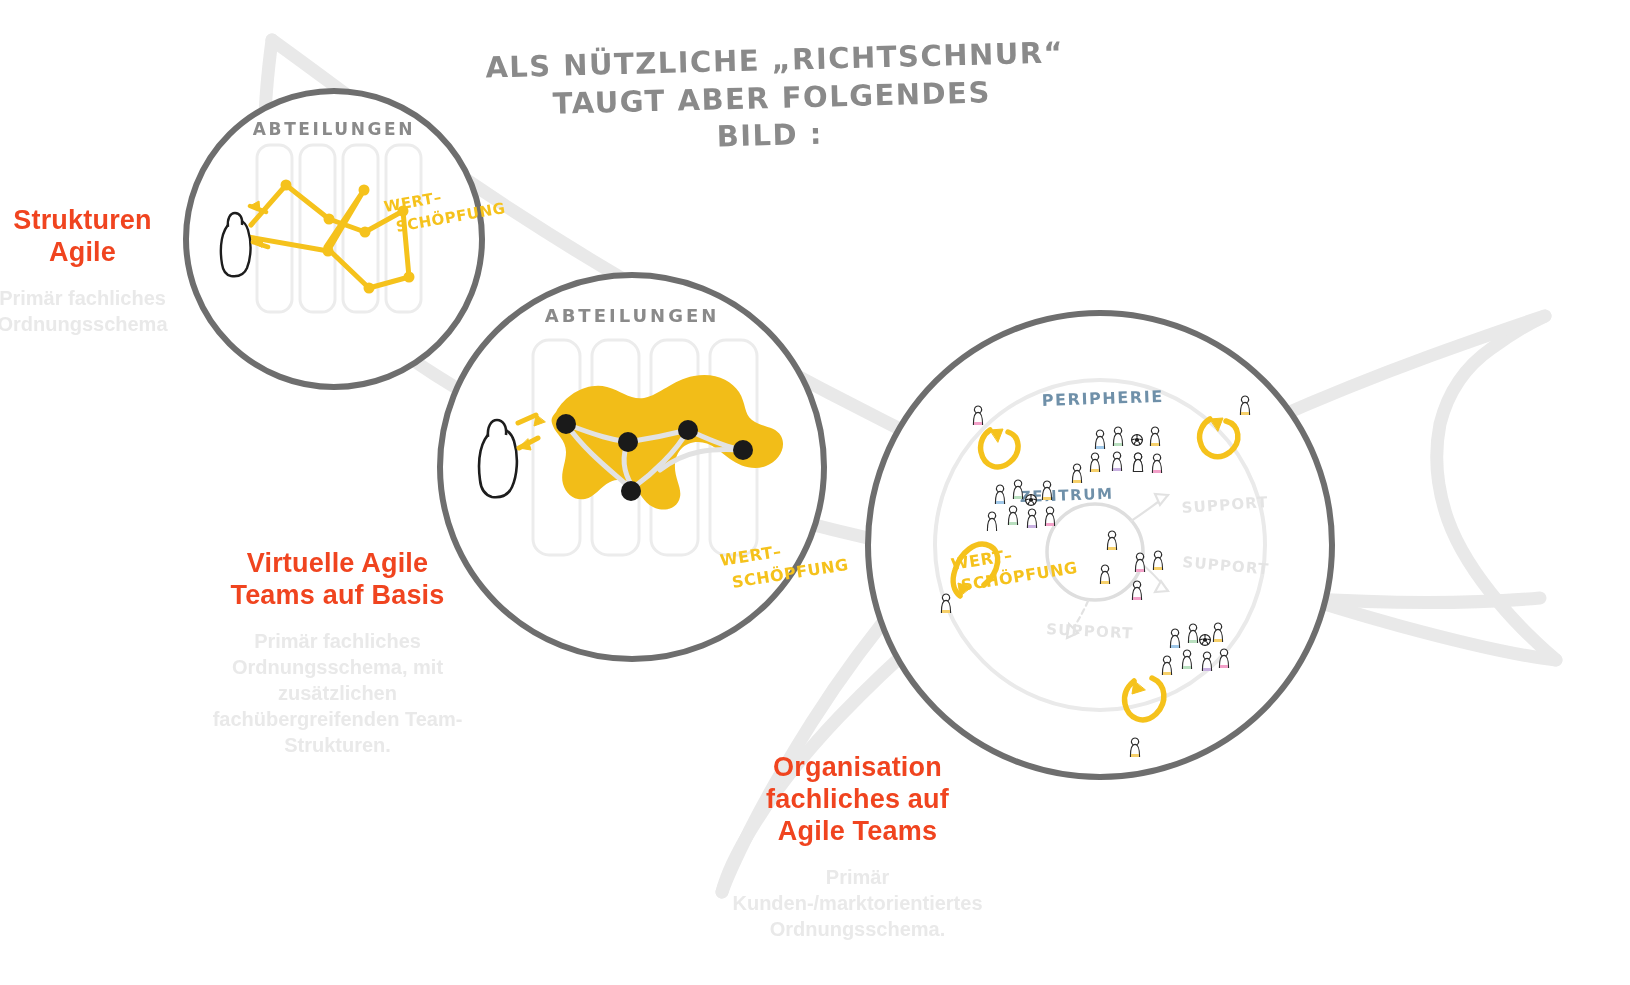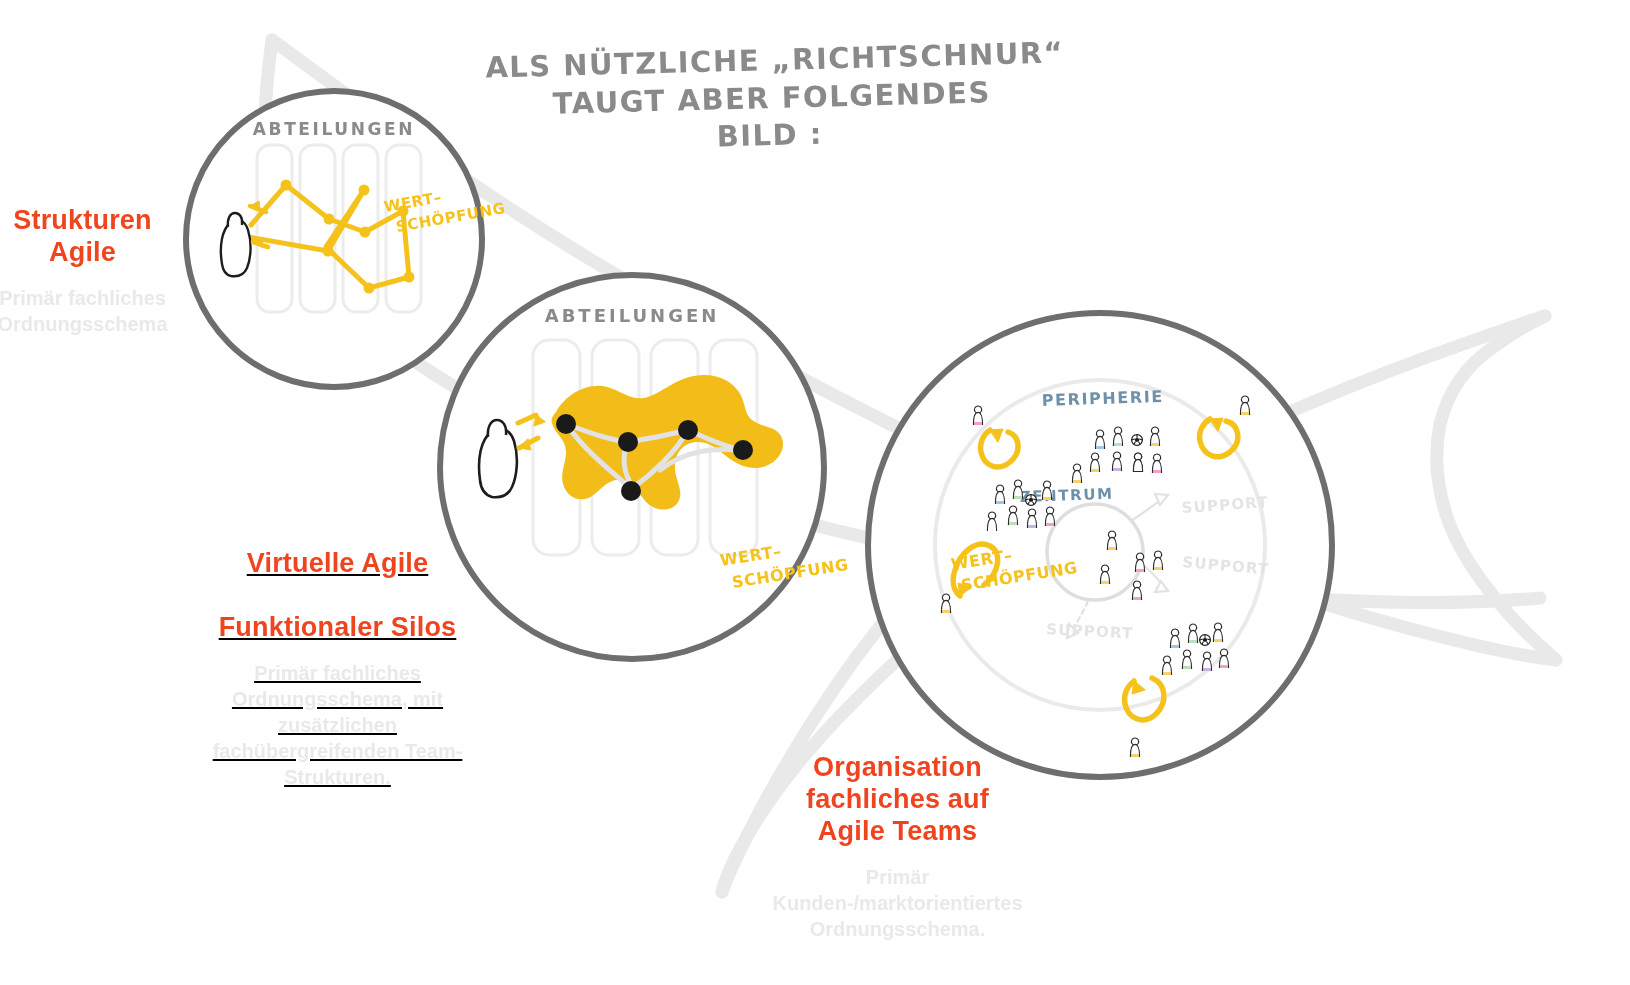--- a/index.html
+++ b/index.html
@@ -14,22 +14,22 @@
   .lbl .title{
     color:#f0441f;font-weight:bold;font-size:27px;letter-spacing:.2px;
   }
   .lbl .sub{
     color:#e9e9e9;font-weight:bold;font-size:20px;margin-top:16px;
     line-height:1.3;
   }
 
   
   #label-silos{left:-10px;top:205px;width:185px;}
-  #label-virtual{left:175px;top:548px;width:325px;text-decoration:underline;}
-  #label-agile{left:745px;top:752px;width:305px;text-align:center;}
+  #label-virtual{left:175px;top:548px;width:325px;}
+  #label-agile{left:705px;top:752px;width:305px;text-align:center;}
 
   
 </style>
 </head>
 <body>
 
 <div id="stage">
 <svg viewBox="0 0 1630 985" xmlns="http://www.w3.org/2000/svg">
   <defs>
     <filter id="soft" x="-30%" y="-30%" width="160%" height="160%">
@@ -323,22 +323,21 @@
   </div>
   <div class="sub">
     <span>Primär fachliches</span><br>
     <span>Ordnungsschema</span>
   </div>
 </div>
 
 <div class="lbl" id="label-virtual">
   <div class="title">
     <span>Virtuelle Agile</span><br>
-    <br>
-    <span>Funktionaler Silos</span>
+    <span>Teams auf Basis</span><br>
   </div>
   <div class="sub">
     <span>Primär fachliches</span><br>
     <span>Ordnungsschema, mit</span><br>
     <span>zusätzlichen</span><br>
     <span>fachübergreifenden Team-</span><br>
     <span>Strukturen.</span>
   </div>
 </div>
 

